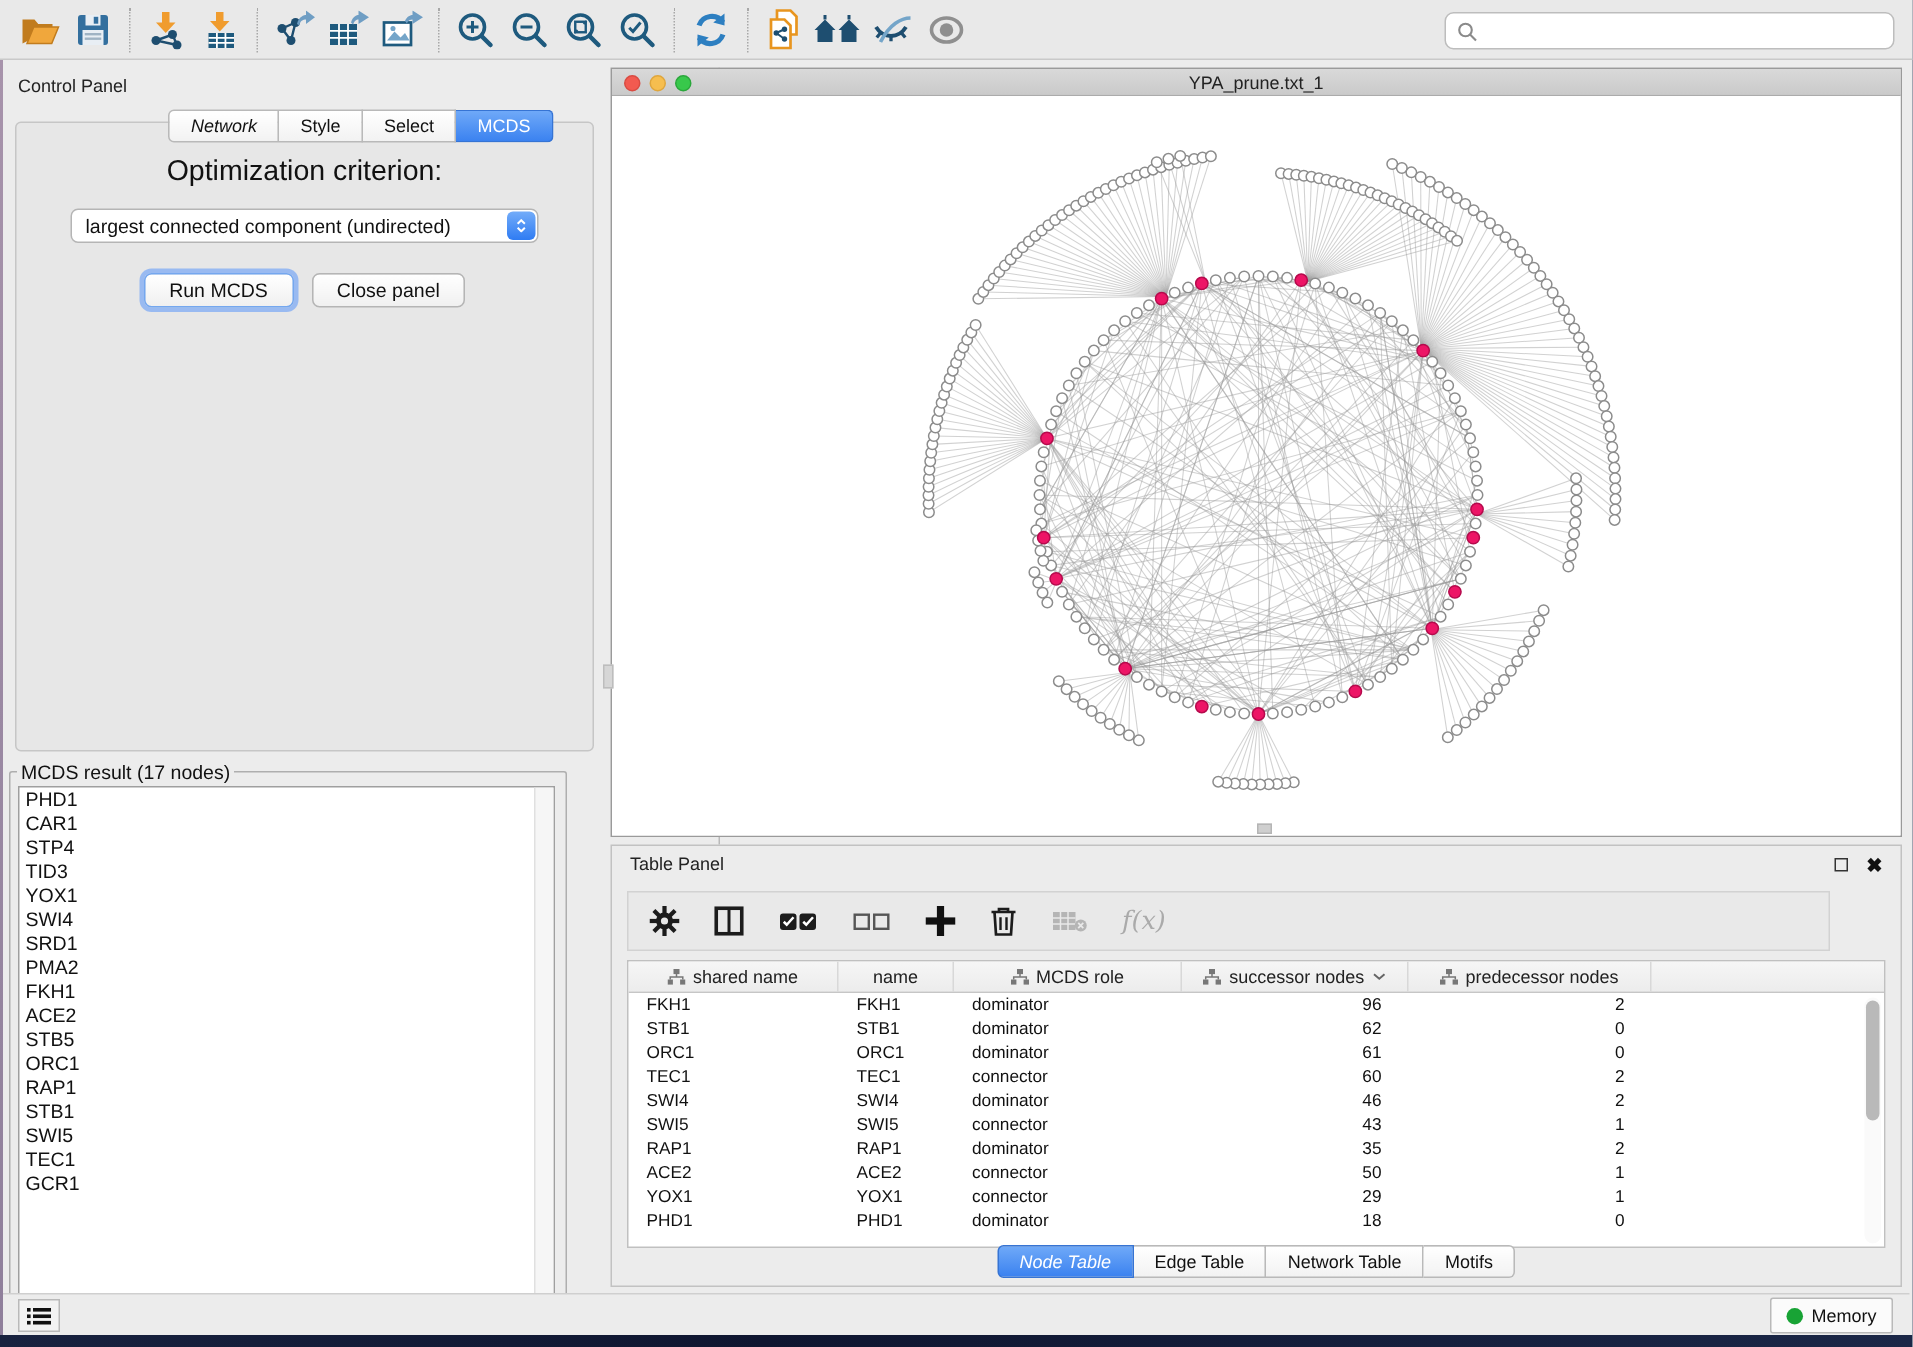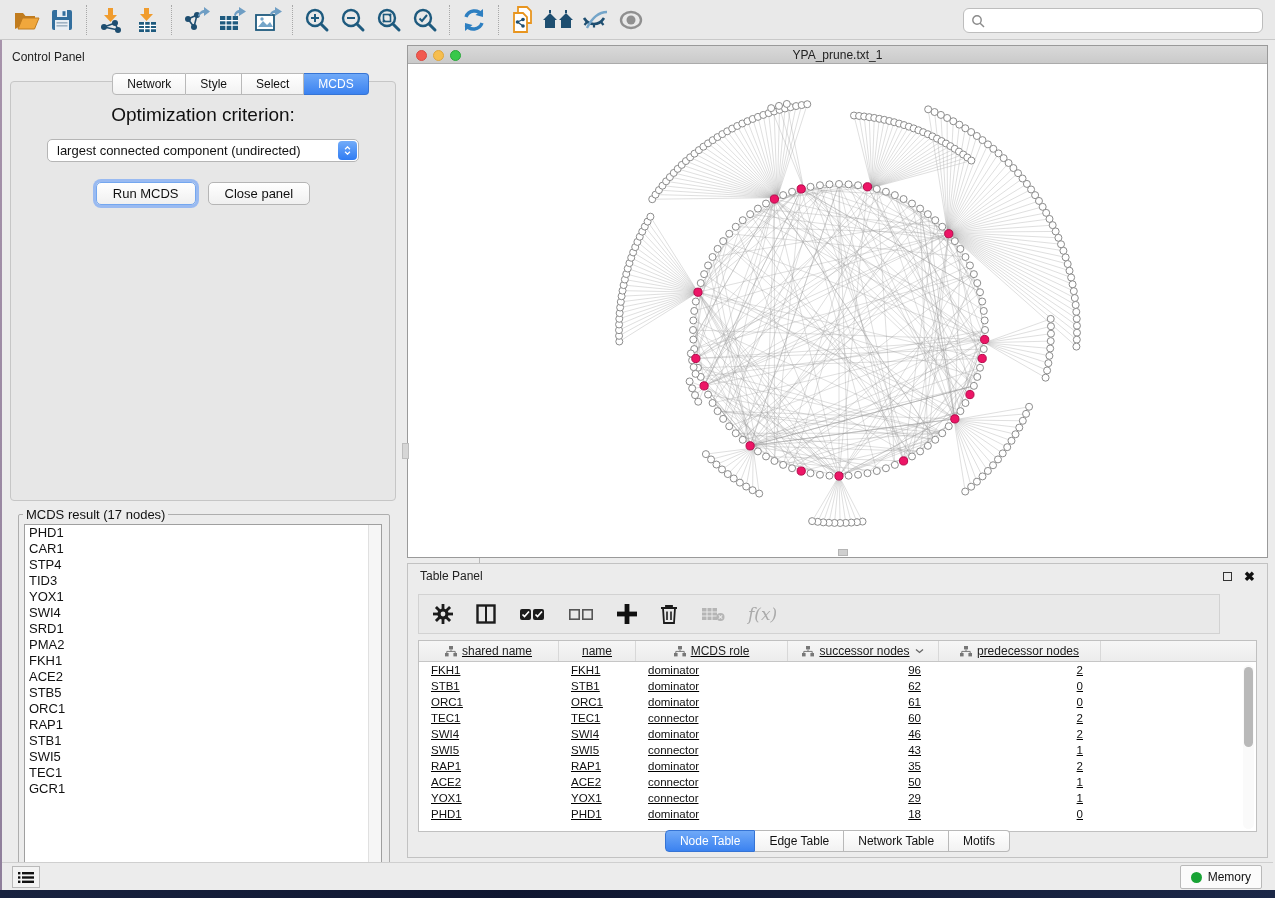--- a/index.html
+++ b/index.html
@@ -16,50 +16,50 @@
   .searchbox input { border:none; outline:none; flex:1; font-size:12px; font-family:"Liberation Sans",sans-serif; background:transparent; }
 
   
   .cpanel { position:absolute; left:2px; top:45px; width:478px; height:813px; background:#ececec; border-right:1px solid #b9b9b9; }
   .panel-titlebar { height:24px; display:flex; align-items:center; padding:0 10px; font-size:12px; color:#222; }
   .panel-titlebar .spacer { flex:1; }
   .float-box { width:9px; height:9px; border:1.5px solid #333; margin-right:12px; }
   .close-x { font-size:13px; font-weight:bold; color:#111; line-height:1; }
   .tabs-row { display:flex; justify-content:center; margin-top:4px; position:relative; z-index:2; }
   .seg { height:22px; padding:0 14px; background:linear-gradient(#ffffff,#f2f2f2); border:1px solid #b9b9b9; border-left:none; font-size:12px; color:#111; display:flex; align-items:center; }
-  .seg:first-child { border-left:1px solid #b9b9b9; border-radius:4px 0 0 4px; }
+  .seg:first-child { border-left:1px solid #b9b9b9; border-radius:4px 0 0 4px;font-style:italic; }
   .seg:last-child { border-radius:0 4px 4px 0; }
   .seg.sel { background:linear-gradient(#6fa9f8,#3b82f0); border-color:#3674d4; color:#fff; }
   .cp-card { position:absolute; left:8px; top:36px; width:386px; height:420px; background:#e7e7e7; border:1px solid #c6c6c6; border-radius:4px; }
   .opt-label { text-align:center; margin-top:22px; font-size:19px; color:#111; }
   .dropdown { position:relative; margin:13px auto 0; width:312px; height:23px; background:#fff; border:1px solid #b5b5b5; border-radius:5px; display:flex; align-items:center; padding-left:9px; font-size:13px; color:#111; }
   .stepper { position:absolute; right:1px; top:1px; width:19px; height:19px; border-radius:4px; background:linear-gradient(#73acf9,#2f7cf3); display:flex; flex-direction:column; align-items:center; justify-content:center; gap:1px; }
   .chev { width:7px; height:4px; }
   .btn-row { display:flex; justify-content:center; gap:12px; margin-top:20px; }
   .mac-btn { height:23px; padding:0 16px; font-size:13px; color:#111; background:linear-gradient(#ffffff,#f0f0f0); border:1px solid #b5b5b5; border-radius:5px; display:flex; align-items:center; font-family:"Liberation Sans",sans-serif; }
   .mac-btn.focused { box-shadow:0 0 0 3px rgba(90,150,250,.55); border-color:#74a7ef; }
-  fieldset.mcds { position:absolute; left:16px; top:462px; width:372px; height:372px; border:1px solid #aeaeae; border-radius:2px; background:#ececec; }
+  fieldset.mcds { position:absolute; left:4px; top:462px; width:372px; height:372px; border:1px solid #aeaeae; border-radius:2px; background:#ececec; }
   fieldset.mcds legend { font-size:13px; color:#111; padding:0 3px; margin-left:4px; }
   .mcds-list { position:absolute; left:5px; top:2px; width:358px; height:350px; background:#fff; border:1px solid #9f9f9f; overflow:hidden; }
   .mcds-item { font-size:13px; color:#111; line-height:16px; padding-left:4px; }
   .mcds-scroll { position:absolute; right:0; top:0; width:13px; height:100%; background:#f6f6f6; border-left:1px solid #e0e0e0; }
 
   
   .netwin { position:absolute; left:407px; top:45px; width:861px; height:513px; border:1px solid #9a9a9a; background:#fff; }
   .net-titlebar { height:18px; background:linear-gradient(#d9d9d9,#cacaca); border-bottom:1px solid #ababab; position:relative; display:flex; align-items:center; justify-content:center; }
   .tl { position:absolute; top:4px; width:11px; height:11px; border-radius:50%; }
   .net-title { font-size:12px; color:#222; }
   .net-canvas { position:relative; width:859px; height:493px; background:#fff; }
   .split-handle { position:absolute; left:50%; bottom:1px; width:10px; height:7px; background:#cfcfcf; border:1px solid #b5b5b5; }
   .vsplit-handle { position:absolute; left:402px; top:443px; width:7px; height:16px; background:#d6d6d6; border:1px solid #bdbdbd; z-index:6;}
 
   
   .tpanel { position:absolute; left:407px; top:563px; width:861px; height:295px; background:#ececec; border:1px solid #c2c2c2; }
   .tp-toolbar { position:absolute; left:10px; top:30px; width:802px; height:40px; background:#e9e9e9; border:1px solid #d2d2d2; display:flex; align-items:center; gap:23px; padding-left:14px; }
-  .tp-table { position:absolute; left:10px; top:76px; width:839px; height:192px; background:#fff; border:1px solid #c0c0c0; overflow:hidden;text-decoration:underline; }
+  .tp-table { position:absolute; left:10px; top:76px; width:839px; height:192px; background:#fff; border:1px solid #c0c0c0; overflow:hidden; }
   .thead { display:flex; height:21px; background:linear-gradient(#f6f6f6,#ececec); border-bottom:1px solid #c6c6c6; }
   .th { display:flex; align-items:center; justify-content:center; gap:5px; font-size:12px; color:#222; border-right:1px solid #d8d8d8; }
   .trow { display:flex; height:16px; align-items:center; }
   .td { font-size:11.5px; color:#111; padding-left:12px; }
   .td.num { text-align:right; padding-right:18px; padding-left:0; }
   .tscroll { position:absolute; right:2px; top:24px; width:11px; height:164px; background:#fafafa; border-radius:6px; }
   .tthumb { position:absolute; left:1px; top:2px; width:9px; height:80px; background:#b9b9b9; border-radius:5px; }
   .tp-tabs { position:absolute; left:0; bottom:5px; width:100%; display:flex; justify-content:center; }
 
   

